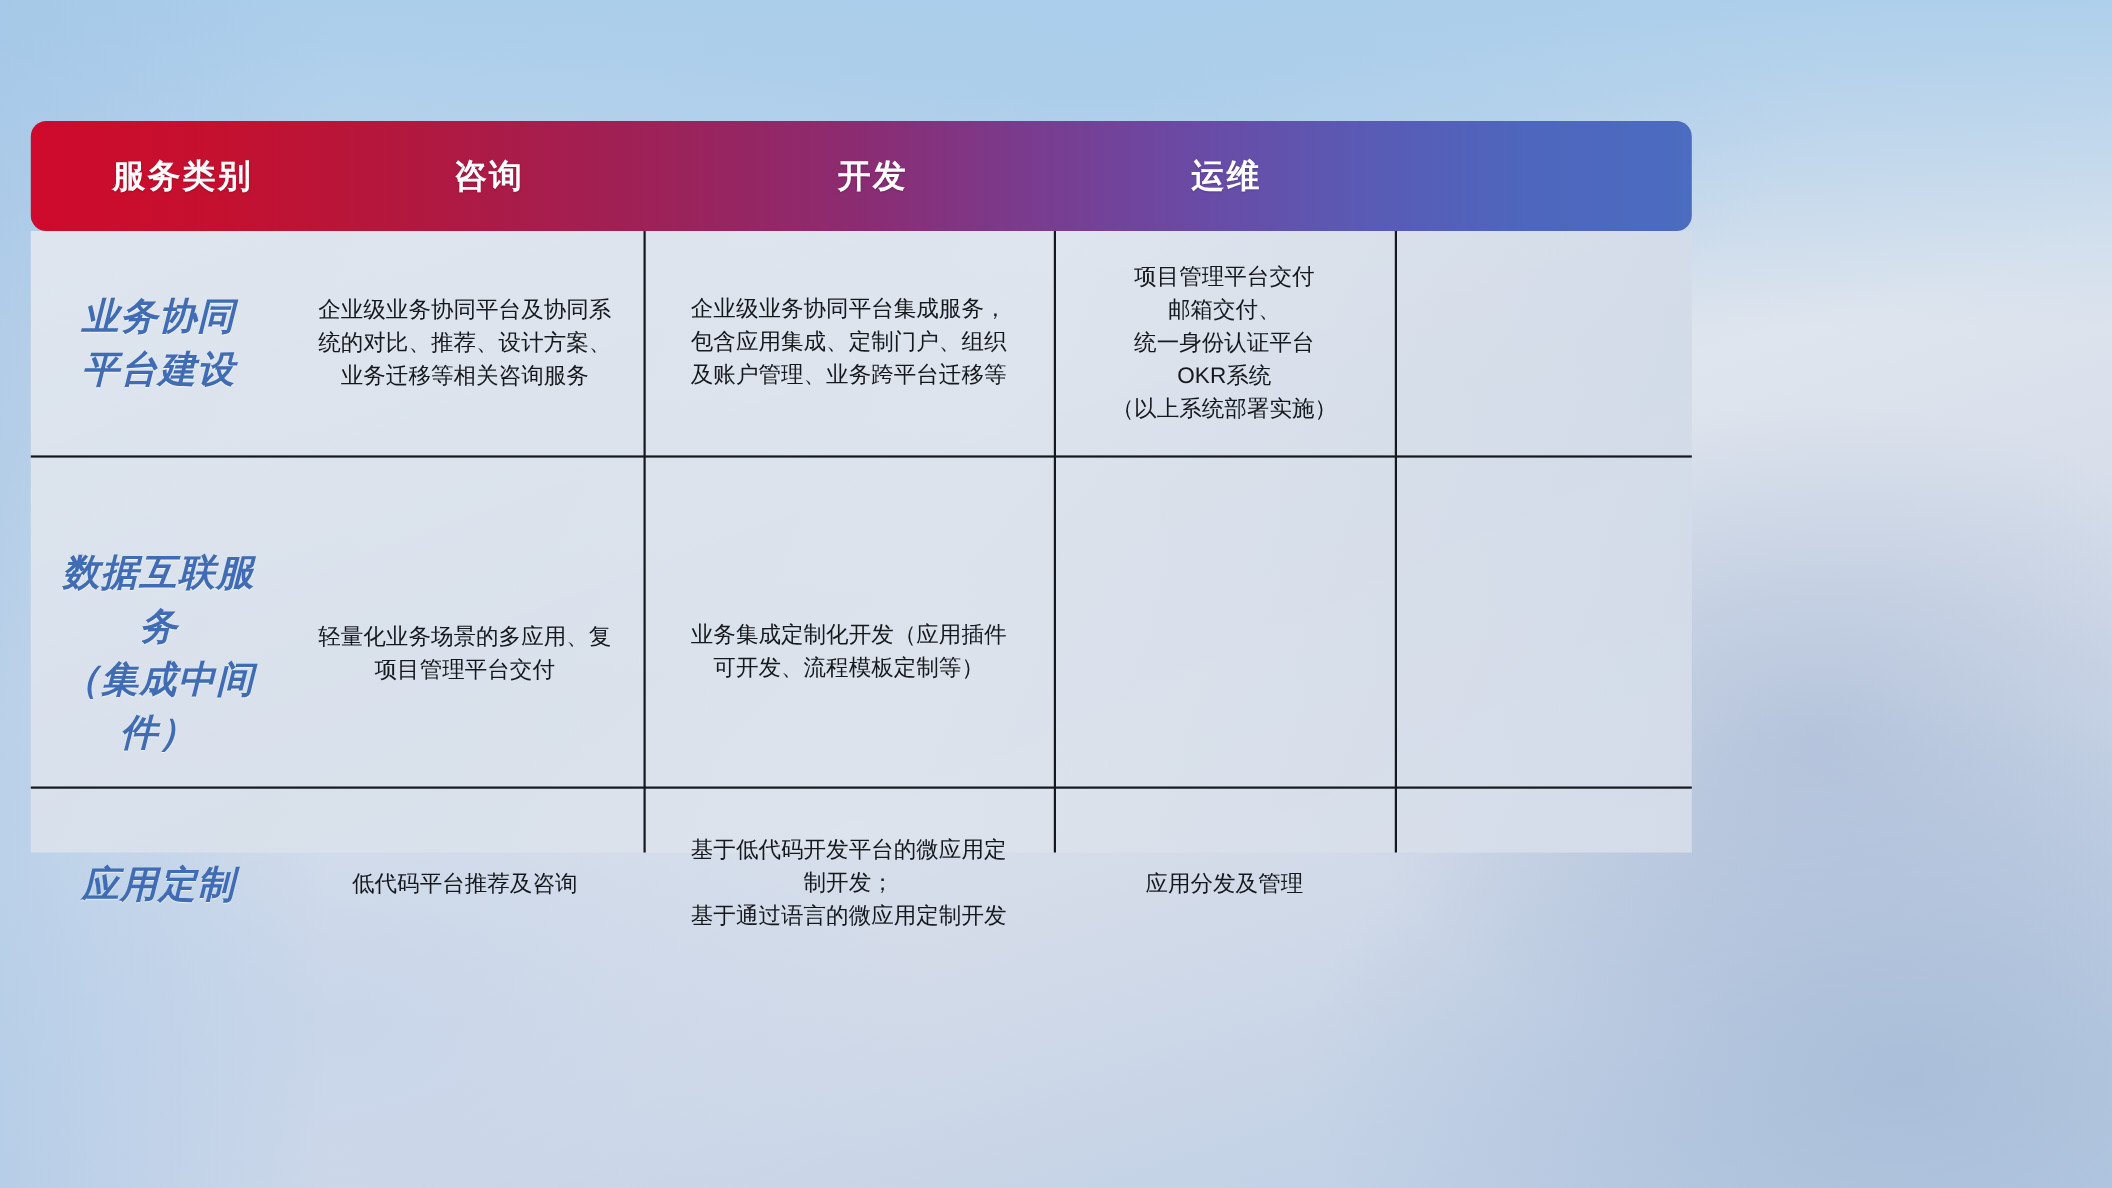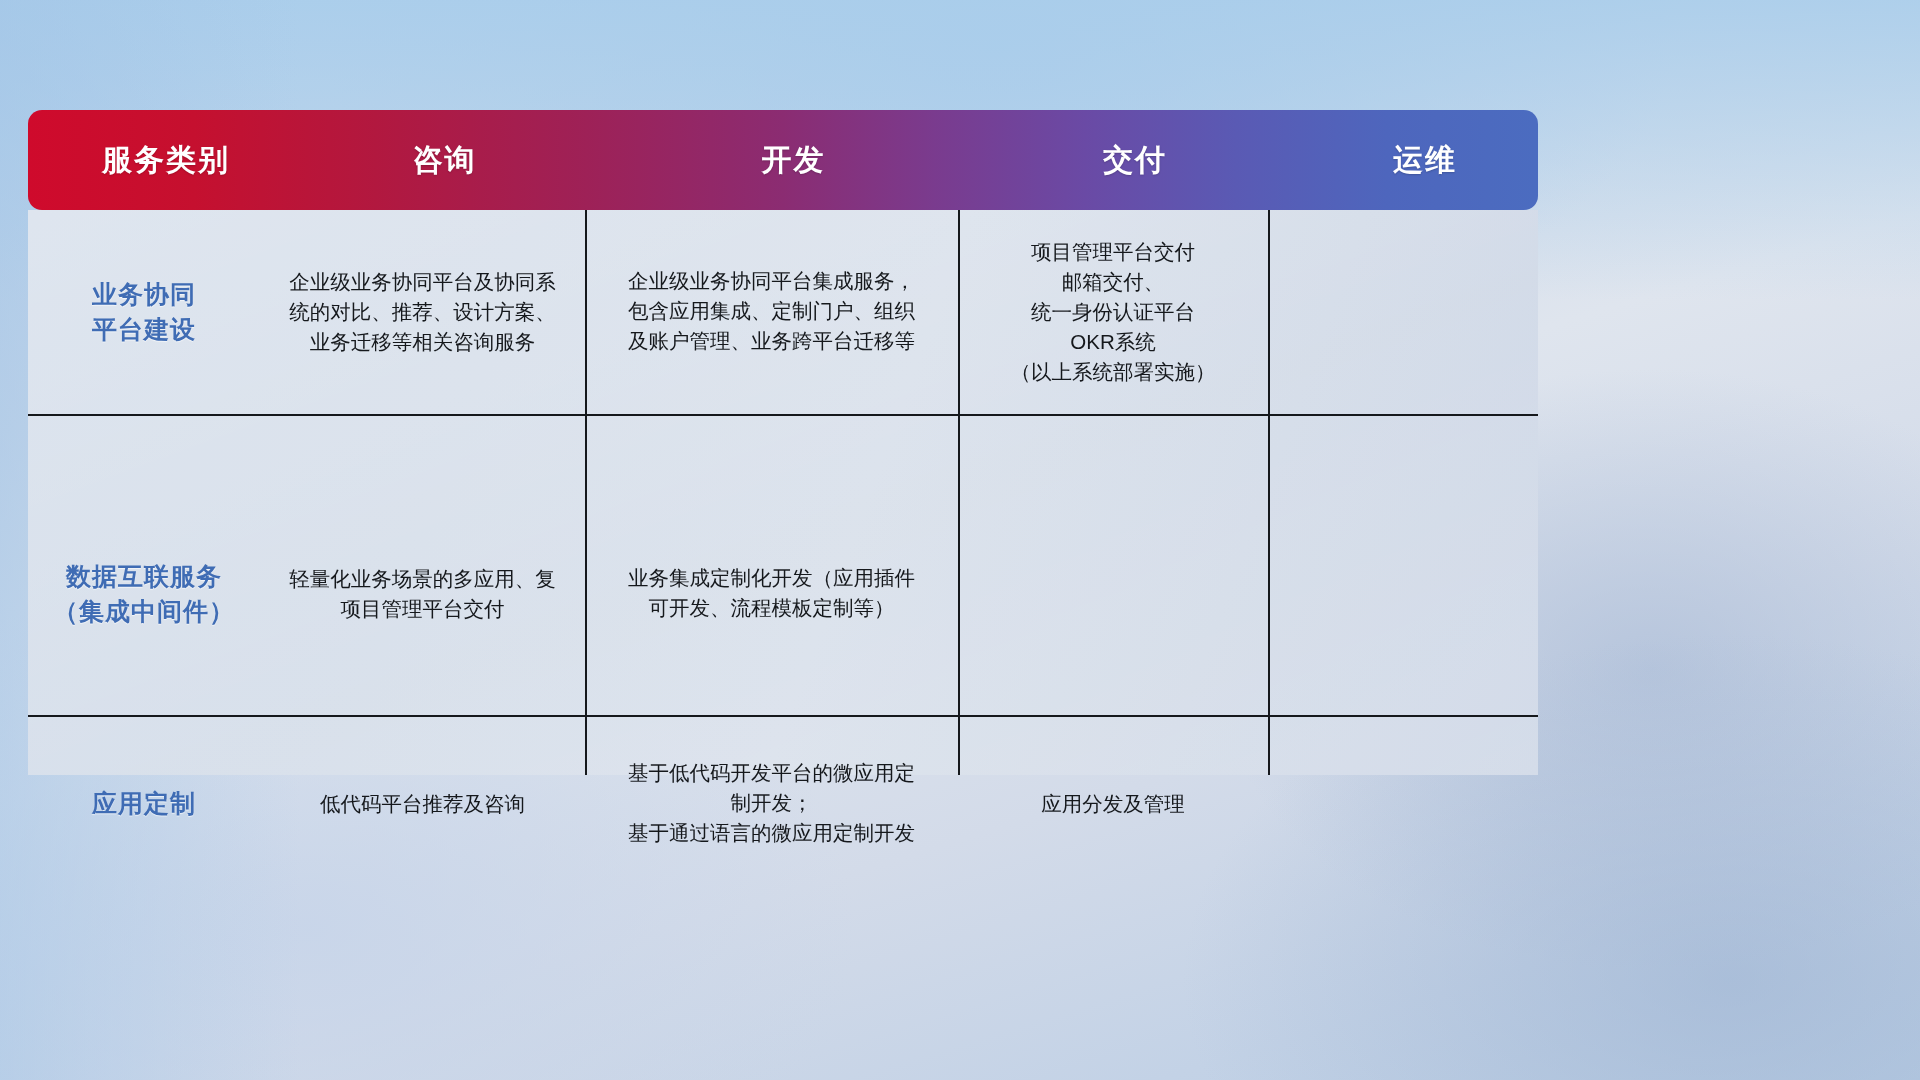--- a/index.html
+++ b/index.html
@@ -114,24 +114,25 @@
     padding: 6px 24px;
     text-align: center;
     font-size: 20.5px;
     line-height: 1.46;
     color: #15181c;
     white-space: pre-line;
   }
   .bcell.rowlabel {
     color: #3f6cb4;
     font-weight: 700;
-    font-size: 25px;
+    font-size: 34px;
     line-height: 1.42;
     letter-spacing: 1px;
     text-shadow: 0 1px 1px rgba(255,255,255,0.65);
+    font-style: italic;
   }
 
   
   .vline {
     position: absolute;
     top: 0;
     width: 2px;
     background: #15181c;
   }
   .hline {
@@ -149,21 +150,20 @@
   <div id="bg-soft-left"></div>
   <div id="bg-soft-br"></div>
 </div>
 
 <div id="table-wrap">
 
   <div id="header-row">
     <div class="hcell c0">服务类别</div>
     <div class="hcell c1">咨询</div>
     <div class="hcell c2">开发</div>
-    <div class="hcell c3">交付</div>
     <div class="hcell c4">运维</div>
   </div>
 
   <div id="body-panel">
 
     <div class="brow r1" style="height: 204px;">
       <div class="bcell rowlabel c0">业务协同
 平台建设</div>
       <div class="bcell c1">企业级业务协同平台及协同系
 统的对比、推荐、设计方案、

